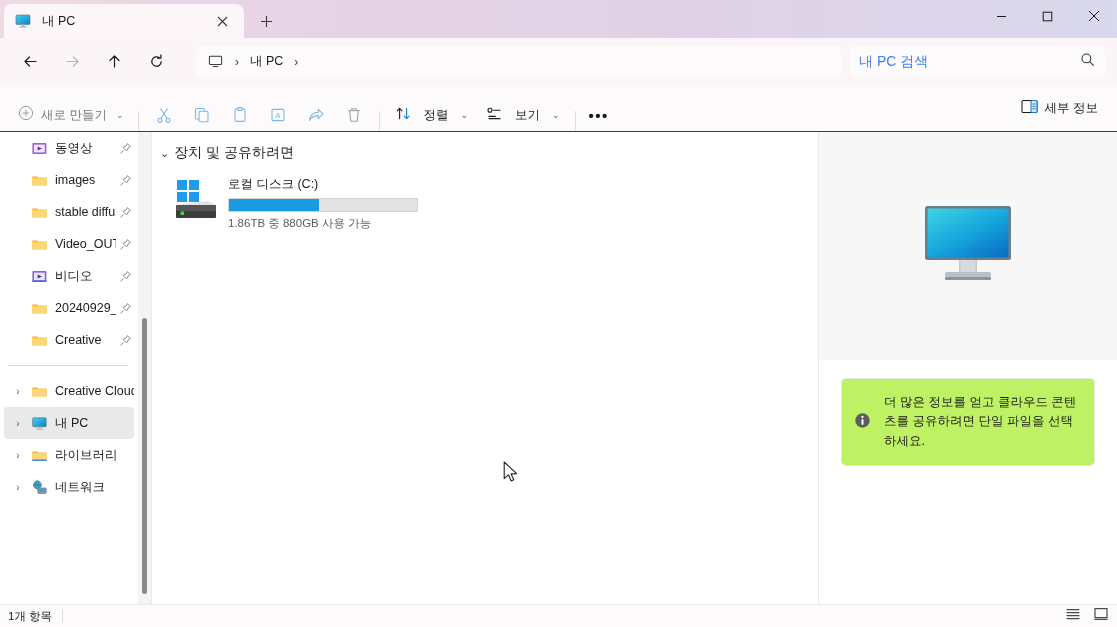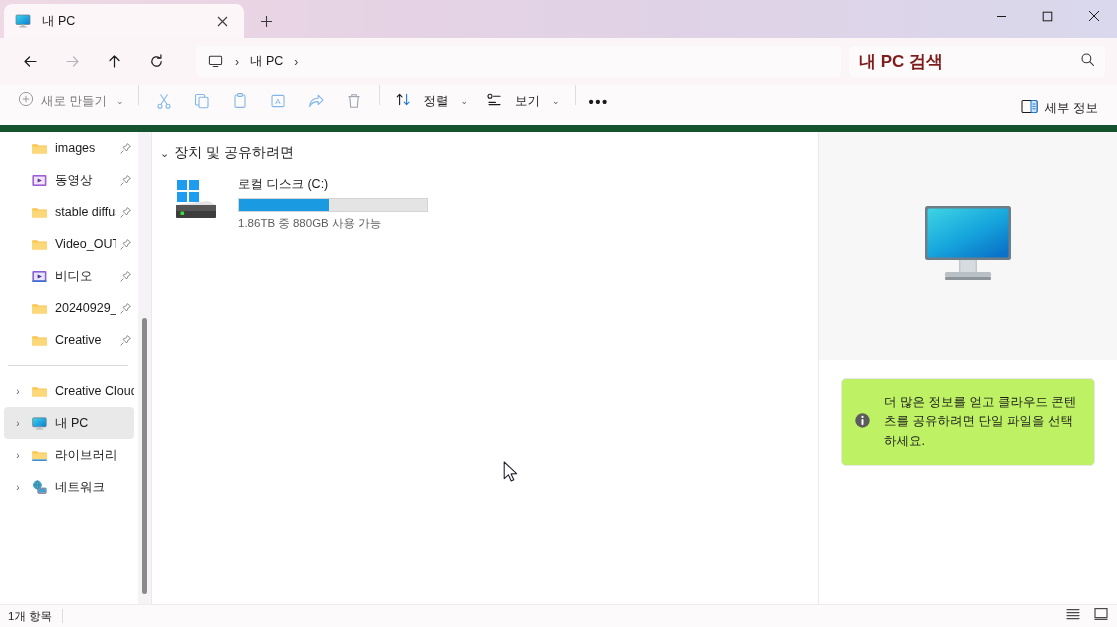--- a/index.html
+++ b/index.html
@@ -57,27 +57,27 @@
     display: flex; align-items: center; padding: 0 8px;
   }
   .crumb-icon { width: 22px; display: flex; align-items: center; justify-content: center; }
   .crumb-sep { width: 22px; text-align: center; color: #3c3c3c; font-size: 12px; }
   .crumb-text { font-size: 12.5px; color: #1b1b1b; padding: 0 2px; }
   .searchfield {
     position: absolute; left: 849px; top: 8px; width: 256px; height: 31px;
     background: #fdfafc; border-radius: 5px;
     display: flex; align-items: center; padding: 0 10px;
   }
-  .searchfield .ph { flex: 1 1 auto; font-size: 17px; color: #7f1d1d; font-weight: bold; }
+  .searchfield .ph { flex: 1 1 auto; font-size: 14px; color: #3b82f6; }
 
   
   .cmdbar {
     position: absolute; left: 0; top: 85px; width: 1117px; height: 47px;
-    background: #fdfafc; border-bottom: 7px solid #14532d;
-    display: flex; align-items: flex-start;
+    background: #fdfafc; border-bottom: 1px solid #14532d;
+    display: flex; align-items: flex-end;
   }
   .cmd-new {
     display: flex; align-items: center; height: 32px; padding: 0 8px 0 8px;
     margin-left: 10px; border-radius: 5px; gap: 7px;
   }
   .cmd-new .lbl { font-size: 12.5px; color: #7a7a7a; }
   .cmd-new .chev { font-size: 9px; color: #7a7a7a; margin-left: 2px; }
   .cmd-ico {
     width: 38px; height: 32px; border-radius: 5px;
     display: flex; align-items: center; justify-content: center;
@@ -143,21 +143,21 @@
   .group-header {
     display: flex; align-items: center; margin: 12px 0 0 8px; gap: 5px;
   }
   .group-chev { font-size: 11px; color: #3a3a3a; }
   .group-title { font-size: 14px; color: #1b1b1b; }
   .drive-tile {
     display: flex; align-items: flex-start; margin: 10px 0 0 14px; padding: 4px;
     border-radius: 4px; width: 270px;
   }
   .drive-icon { width: 52px; flex: 0 0 52px; height: 42px; position: relative; margin-top: 2px; }
-  .drive-info { margin-left: 16px; flex: 1 1 auto; }
+  .drive-info { margin-left: 6px; flex: 1 1 auto; }
   .drive-name { font-size: 12.5px; color: #1b1b1b; white-space: nowrap; }
   .drive-bar {
     width: 190px; height: 14px; background: #e4e4e4; border: 1px solid #d4d4d4;
     margin-top: 5px; position: relative;
   }
   .drive-bar-fill { height: 100%; background: #1a9ae0; }
   .drive-sub { font-size: 11.5px; color: #5d5d5d; margin-top: 4px; white-space: nowrap; }
 
   
   .details {
@@ -385,42 +385,42 @@
   </div>
 
   <div class="body">
 
     <div class="sidebar">
 
       <div class="nav-item">
         <span class="nav-chevron empty">›</span>
         <span class="nav-icon">
           <svg width="17" height="17" viewBox="0 0 17 17">
-            <path d="M1.2 4.2 L6.2 4.2 L7.4 5.6 L15.8 5.6 L15.8 13.4 L1.2 13.4 Z" fill="#f7c34a"></path>
-            <path d="M1.2 6.4 L15.8 6.4 L15.8 13.4 L1.2 13.4 Z" fill="#fcd87a"></path>
-          </svg>
-        </span>
-        <span class="nav-label">images</span>
+            <rect x="1.4" y="3" width="14" height="11" rx="1" fill="#a05fd6"></rect>
+            <rect x="3" y="4.6" width="10.8" height="7.8" fill="#f0e6fa"></rect>
+            <path d="M6.6 6.4 L11 8.5 L6.6 10.6 Z" fill="#6b2fa0"></path>
+          </svg>
+        </span>
+        <span class="nav-label">동영상</span>
         <span class="nav-pin">
           <svg width="13" height="13" viewBox="0 0 13 13">
               <path d="M8.4 1.6 L11.4 4.6 L9.4 5.6 L7.6 9 L4 5.4 L7.4 3.6 Z M4.4 8.6 L1.6 11.4" stroke="#8a8a8a" stroke-width="1" fill="none" stroke-linejoin="round"></path>
             </svg>
         </span>
       </div>
 
       <div class="nav-item">
         <span class="nav-chevron empty">›</span>
         <span class="nav-icon">
           <svg width="17" height="17" viewBox="0 0 17 17">
-            <rect x="1.4" y="3" width="14" height="11" rx="1" fill="#a05fd6"></rect>
-            <rect x="3" y="4.6" width="10.8" height="7.8" fill="#f0e6fa"></rect>
-            <path d="M6.6 6.4 L11 8.5 L6.6 10.6 Z" fill="#6b2fa0"></path>
-          </svg>
-        </span>
-        <span class="nav-label">동영상</span>
+            <path d="M1.2 4.2 L6.2 4.2 L7.4 5.6 L15.8 5.6 L15.8 13.4 L1.2 13.4 Z" fill="#f7c34a"></path>
+            <path d="M1.2 6.4 L15.8 6.4 L15.8 13.4 L1.2 13.4 Z" fill="#fcd87a"></path>
+          </svg>
+        </span>
+        <span class="nav-label">images</span>
         <span class="nav-pin">
           <svg width="13" height="13" viewBox="0 0 13 13">
               <path d="M8.4 1.6 L11.4 4.6 L9.4 5.6 L7.6 9 L4 5.4 L7.4 3.6 Z M4.4 8.6 L1.6 11.4" stroke="#8a8a8a" stroke-width="1" fill="none" stroke-linejoin="round"></path>
             </svg>
         </span>
       </div>
 
       <div class="nav-item">
         <span class="nav-chevron empty">›</span>
         <span class="nav-icon">

